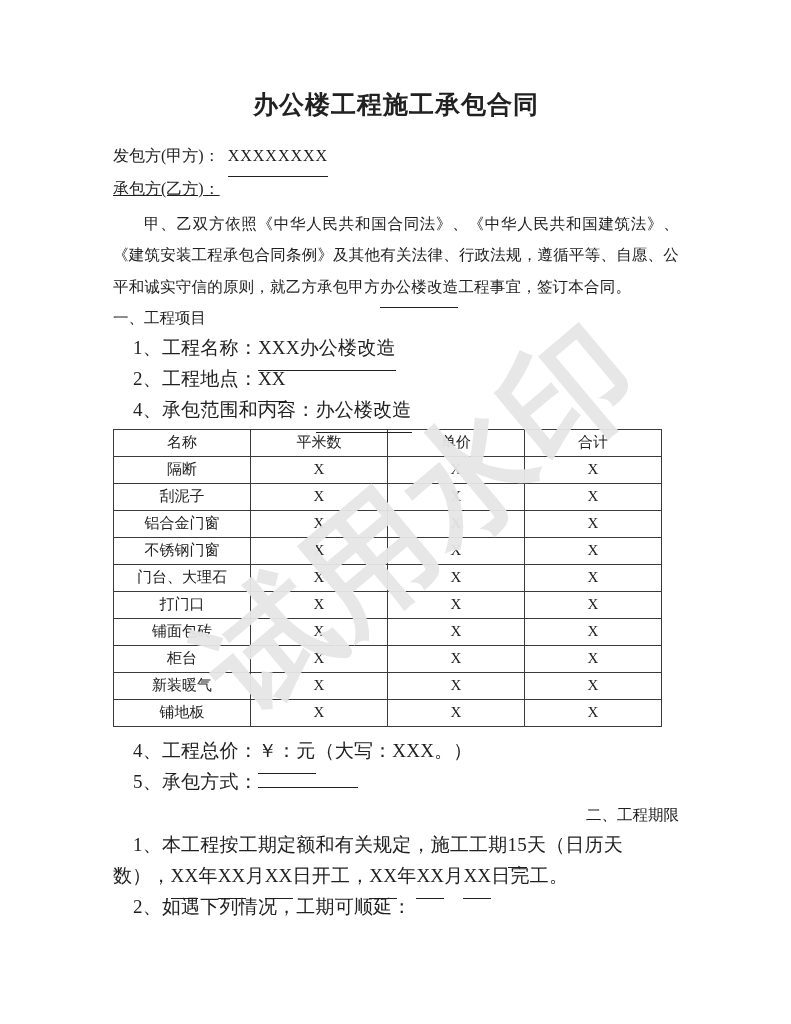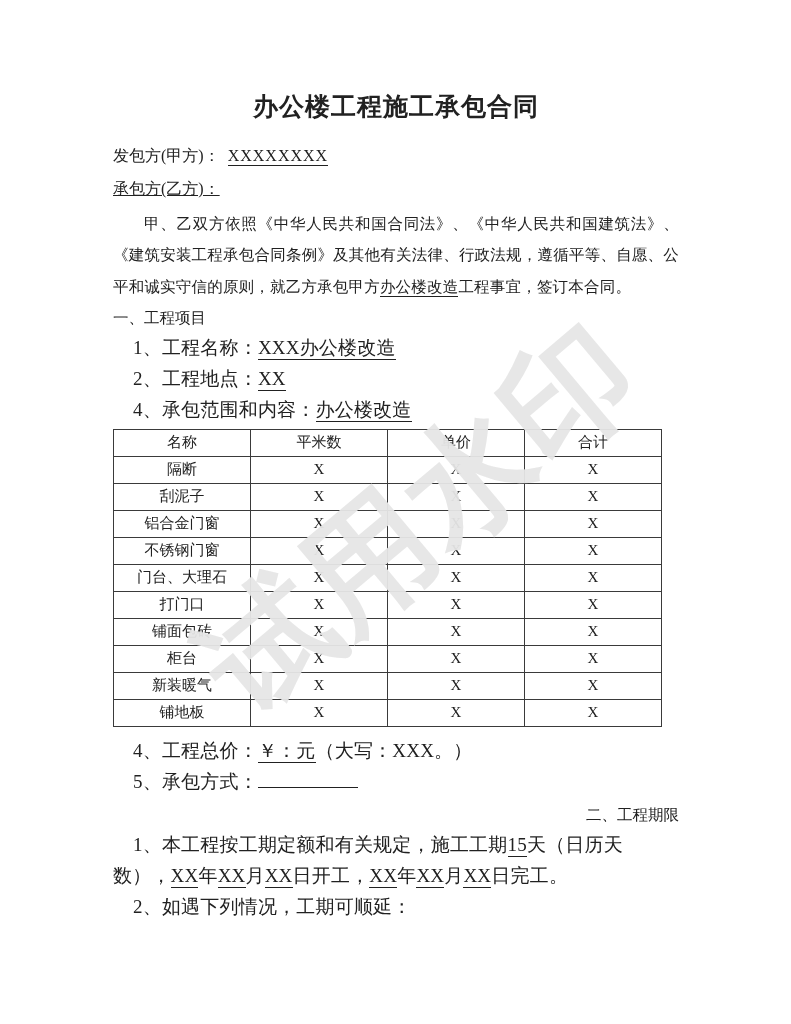--- a/index.html
+++ b/index.html
@@ -22,32 +22,33 @@
     z-index: 1;
   }
 
   .doc-title {
     text-align: center;
     font-size: 25px;
     font-weight: bold;
     line-height: 38px;
     letter-spacing: 1px;
     margin-bottom: 19px;
+    font-family: Liberation Mono, monospace;
   }
 
   .party-line {
     font-size: 16px;
     line-height: 22px;
     margin-bottom: 11px;
   }
   .party-line + .party-line { margin-bottom: 8px; text-decoration: underline; }
 
   .u {
     border-bottom: 1px solid #212121;
-    padding-bottom: 1px;
+    padding-bottom: 12px;
   }
   .party-value { margin-left: 8px; letter-spacing: 1px; }
 
   .preamble {
     font-size: 15.5px;
     line-height: 31.3px;
     text-align: justify;
     text-indent: 31px;
     letter-spacing: 0.2px;
     margin-top: 6px;

